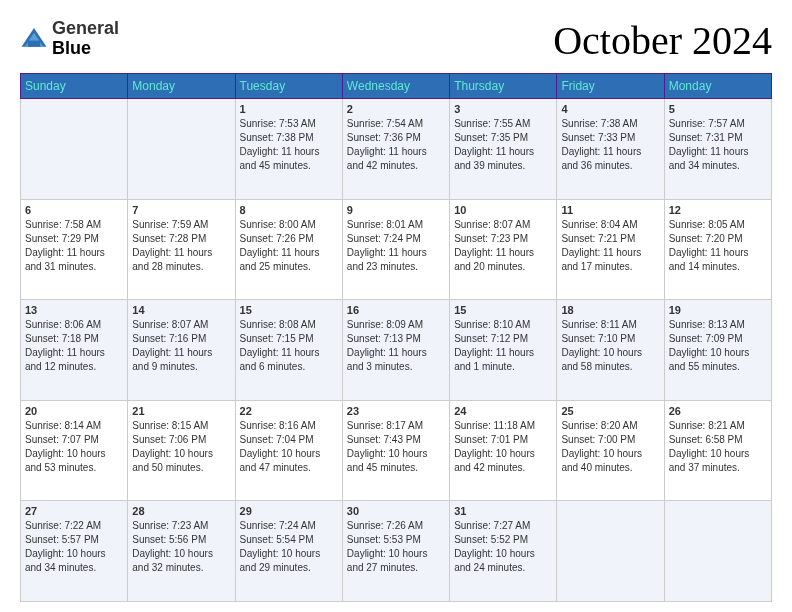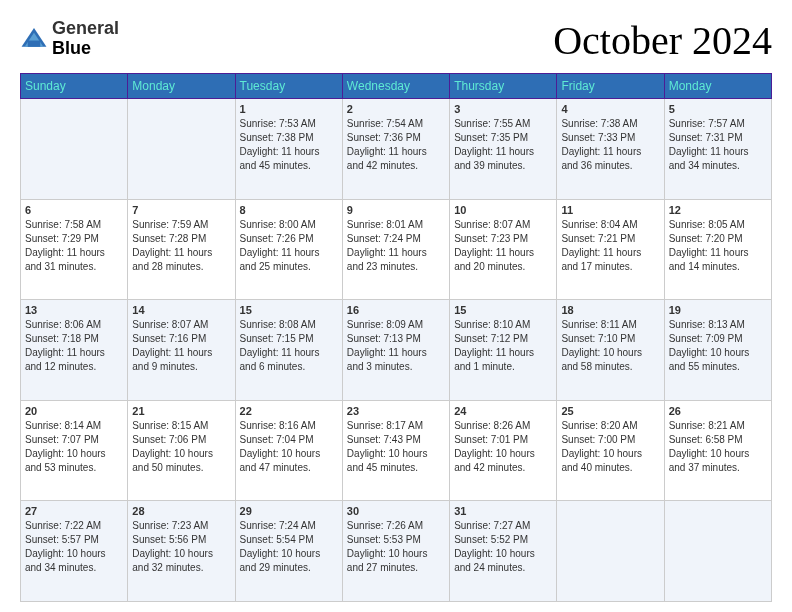--- a/index.html
+++ b/index.html
@@ -270,21 +270,21 @@
 Daylight: 10 hours and 47 minutes.</div>
           </td>
           <td>
             <span class="day-num">23</span>
             <div class="day-info">Sunrise: 8:17 AM
 Sunset: 7:43 PM
 Daylight: 10 hours and 45 minutes.</div>
           </td>
           <td>
             <span class="day-num">24</span>
-            <div class="day-info">Sunrise: 8:26 AM
+            <div class="day-info">Sunrise: 11:18 AM
 Sunset: 7:01 PM
 Daylight: 10 hours and 42 minutes.</div>
           </td>
           <td>
             <span class="day-num">25</span>
             <div class="day-info">Sunrise: 8:20 AM
 Sunset: 7:00 PM
 Daylight: 10 hours and 40 minutes.</div>
           </td>
           <td>

